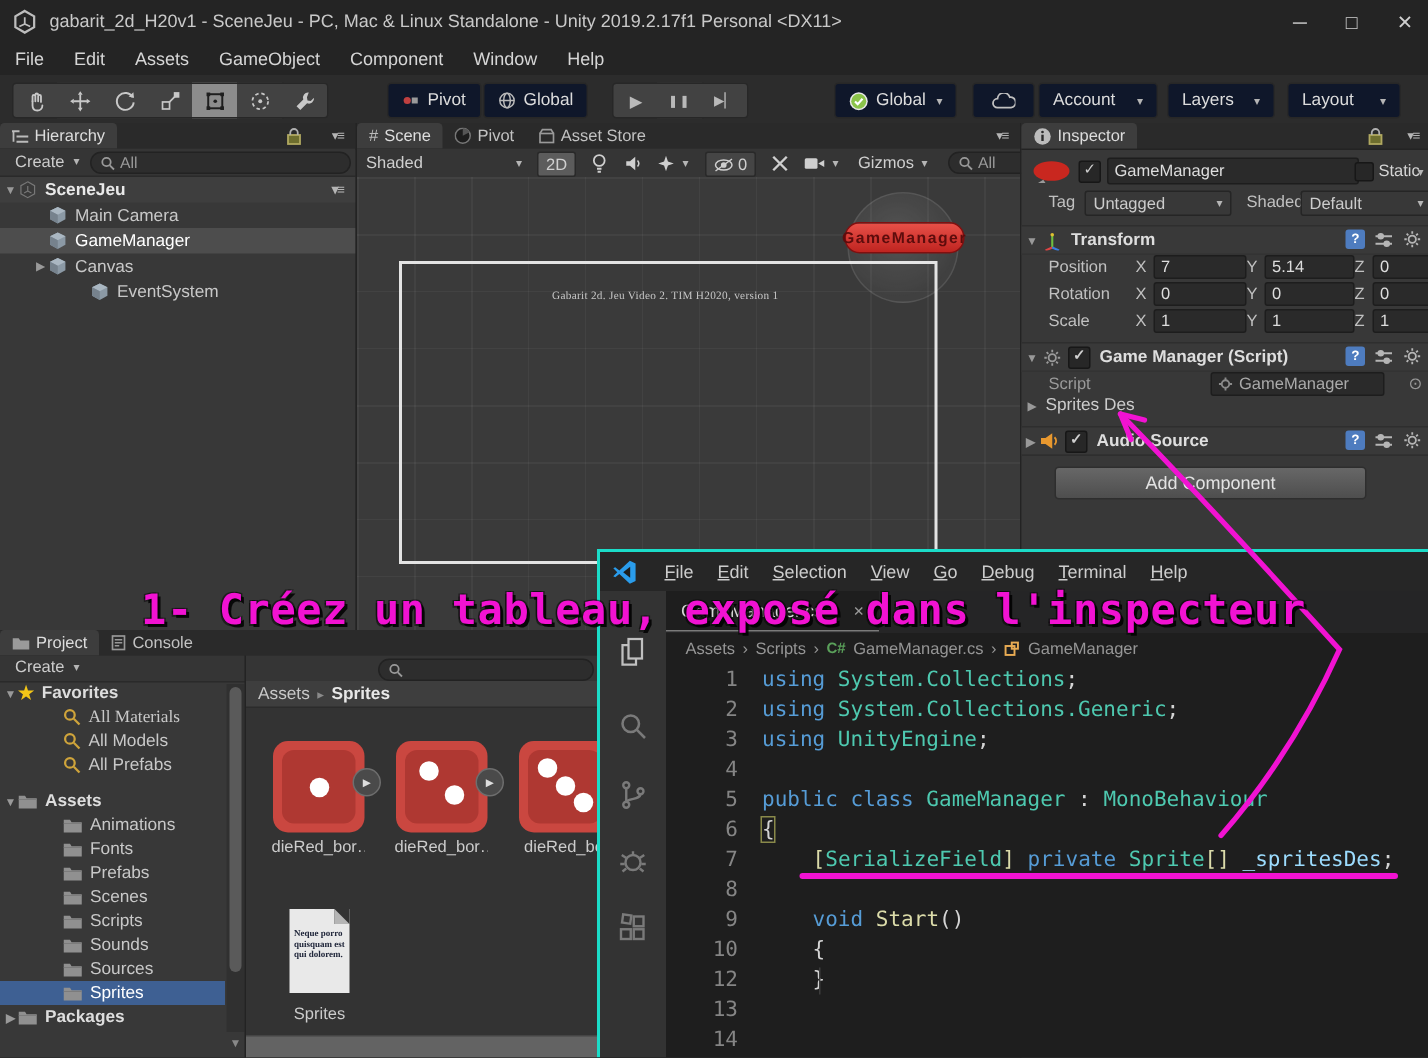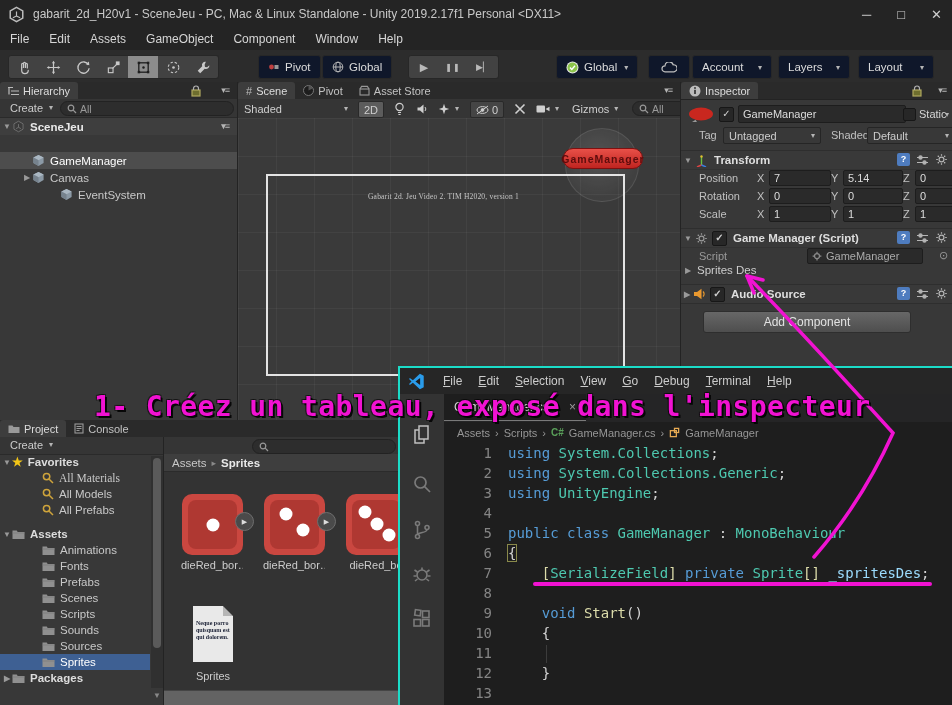--- a/index.html
+++ b/index.html
@@ -301,20 +301,31 @@
           <span class="arr" style="margin-left: 2px;">▼</span>
           <span class="ic">
             <svg width="13" height="13" viewBox="0 0 16 16">
               <path d="M8 1.5l5.6 3.2v6.6L8 14.5l-5.6-3.2V4.7z" fill="#3a3a3a" stroke="#777" stroke-width="1"></path>
               <path d="M8 5v4M8 9l-3 1.6M8 9l3 1.6" stroke="#777" stroke-width="1"></path>
             </svg>
           </span>
           <span>SceneJeu</span>
           <span class="panemenu" style="right: 8px;">▾≡</span>
         </div>
+        <div class="hrow" style="top: 17px;">
+          <span class="arr" style="margin-left: 22px;"></span>
+          <span class="ic">
+            <svg width="13" height="13" viewBox="0 0 14 14">
+              <path d="M7 1l5.5 2.8v6L7 13 1.5 9.8v-6z" fill="#8b99a5"></path>
+              <path d="M7 1l5.5 2.8L7 6.6 1.5 3.8z" fill="#aab7c2"></path>
+              <path d="M7 6.6v6.4L1.5 9.8v-6z" fill="#76828d"></path>
+            </svg>
+          </span>
+          <span>Main Camera</span>
+        </div>
         <div class="hrow sel" style="top: 34px;">
           <span class="arr" style="margin-left: 22px;"></span>
           <span class="ic">
             <svg width="13" height="13" viewBox="0 0 14 14">
               <path d="M7 1l5.5 2.8v6L7 13 1.5 9.8v-6z" fill="#8b99a5"></path>
               <path d="M7 1l5.5 2.8L7 6.6 1.5 3.8z" fill="#aab7c2"></path>
               <path d="M7 6.6v6.4L1.5 9.8v-6z" fill="#76828d"></path>
             </svg>
           </span>
           <span>GameManager</span>
@@ -916,21 +927,20 @@
       <div class="cl"><span class="ln">1</span><span class="code"><span class="tk kw">using </span><span class="tk ty">System.Collections</span><span class="tk pu">;</span></span></div>
       <div class="cl"><span class="ln">2</span><span class="code"><span class="tk kw">using </span><span class="tk ty">System.Collections.Generic</span><span class="tk pu">;</span></span></div>
       <div class="cl"><span class="ln">3</span><span class="code"><span class="tk kw">using </span><span class="tk ty">UnityEngine</span><span class="tk pu">;</span></span></div>
       <div class="cl"><span class="ln">4</span><span class="code"></span></div>
       <div class="cl"><span class="ln">5</span><span class="code"><span class="tk kw">public class </span><span class="tk ty">GameManager</span><span class="tk pu"> : </span><span class="tk ty">MonoBehaviour</span></span></div>
       <div class="cl"><span class="ln">6</span><span class="code"><span class="tk pu bx">{</span></span></div>
       <div class="cl"><span class="ln">7</span><span class="code"><span class="tk pu">    </span><span class="tk at">[</span><span class="tk ty">SerializeField</span><span class="tk at">]</span><span class="tk pu"> </span><span class="tk kw">private</span><span class="tk pu"> </span><span class="tk ty">Sprite</span><span class="tk at">[]</span><span class="tk pu"> </span><span class="tk va">_spritesDes</span><span class="tk pu">;</span></span></div>
       <div class="cl"><span class="ln">8</span><span class="code"></span></div>
       <div class="cl"><span class="ln">9</span><span class="code"><span class="tk pu">    </span><span class="tk kw">void</span><span class="tk pu"> </span><span class="tk fn">Start</span><span class="tk pu">()</span></span></div>
       <div class="cl"><span class="ln">10</span><span class="code"><span class="tk pu">    {</span></span></div>
-      <div class="cl"><span class="ln">11</span><span class="code"></span></div>
       <div class="cl"><span class="ln">12</span><span class="code"><span class="tk pu">    }</span></span></div>
       <div class="cl"><span class="ln">13</span><span class="code"></span></div>
       <div class="cl"><span class="ln">14</span></div>
     </div>
   <div id="indentguide" style="left:146px;top:277px;height:18px"></div>
 </div>
 
 <div id="ann-text">1- Créez un tableau, exposé dans l'inspecteur</div>
 <svg id="overlay" width="952" height="705" viewBox="0 0 952 705">
   <path d="M747 276 Q800 330 893 433 Q862 502 814 557" fill="none" stroke="#f112d2" stroke-width="3.5" stroke-linecap="round"></path>

